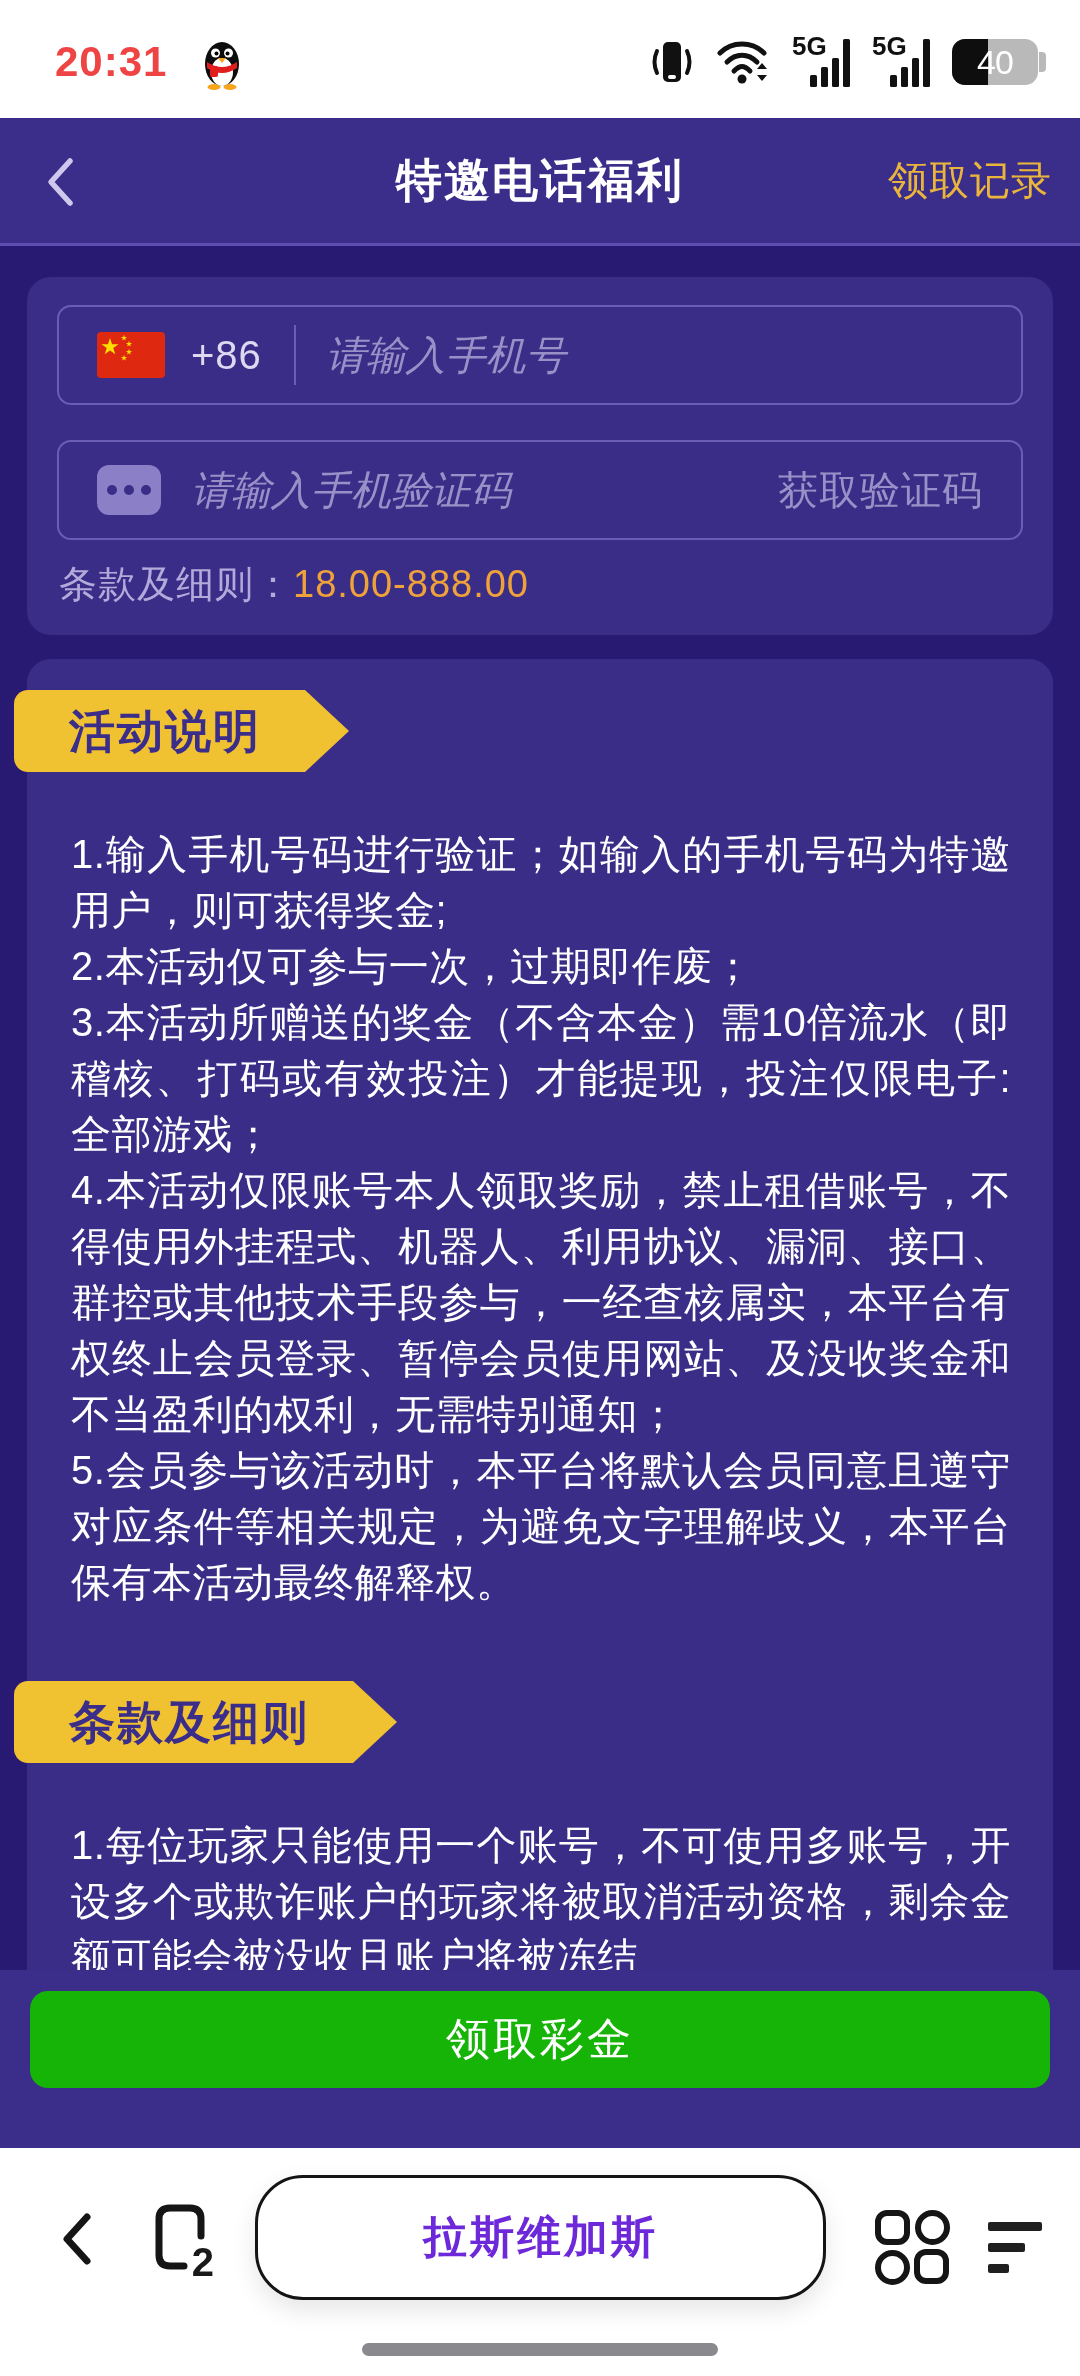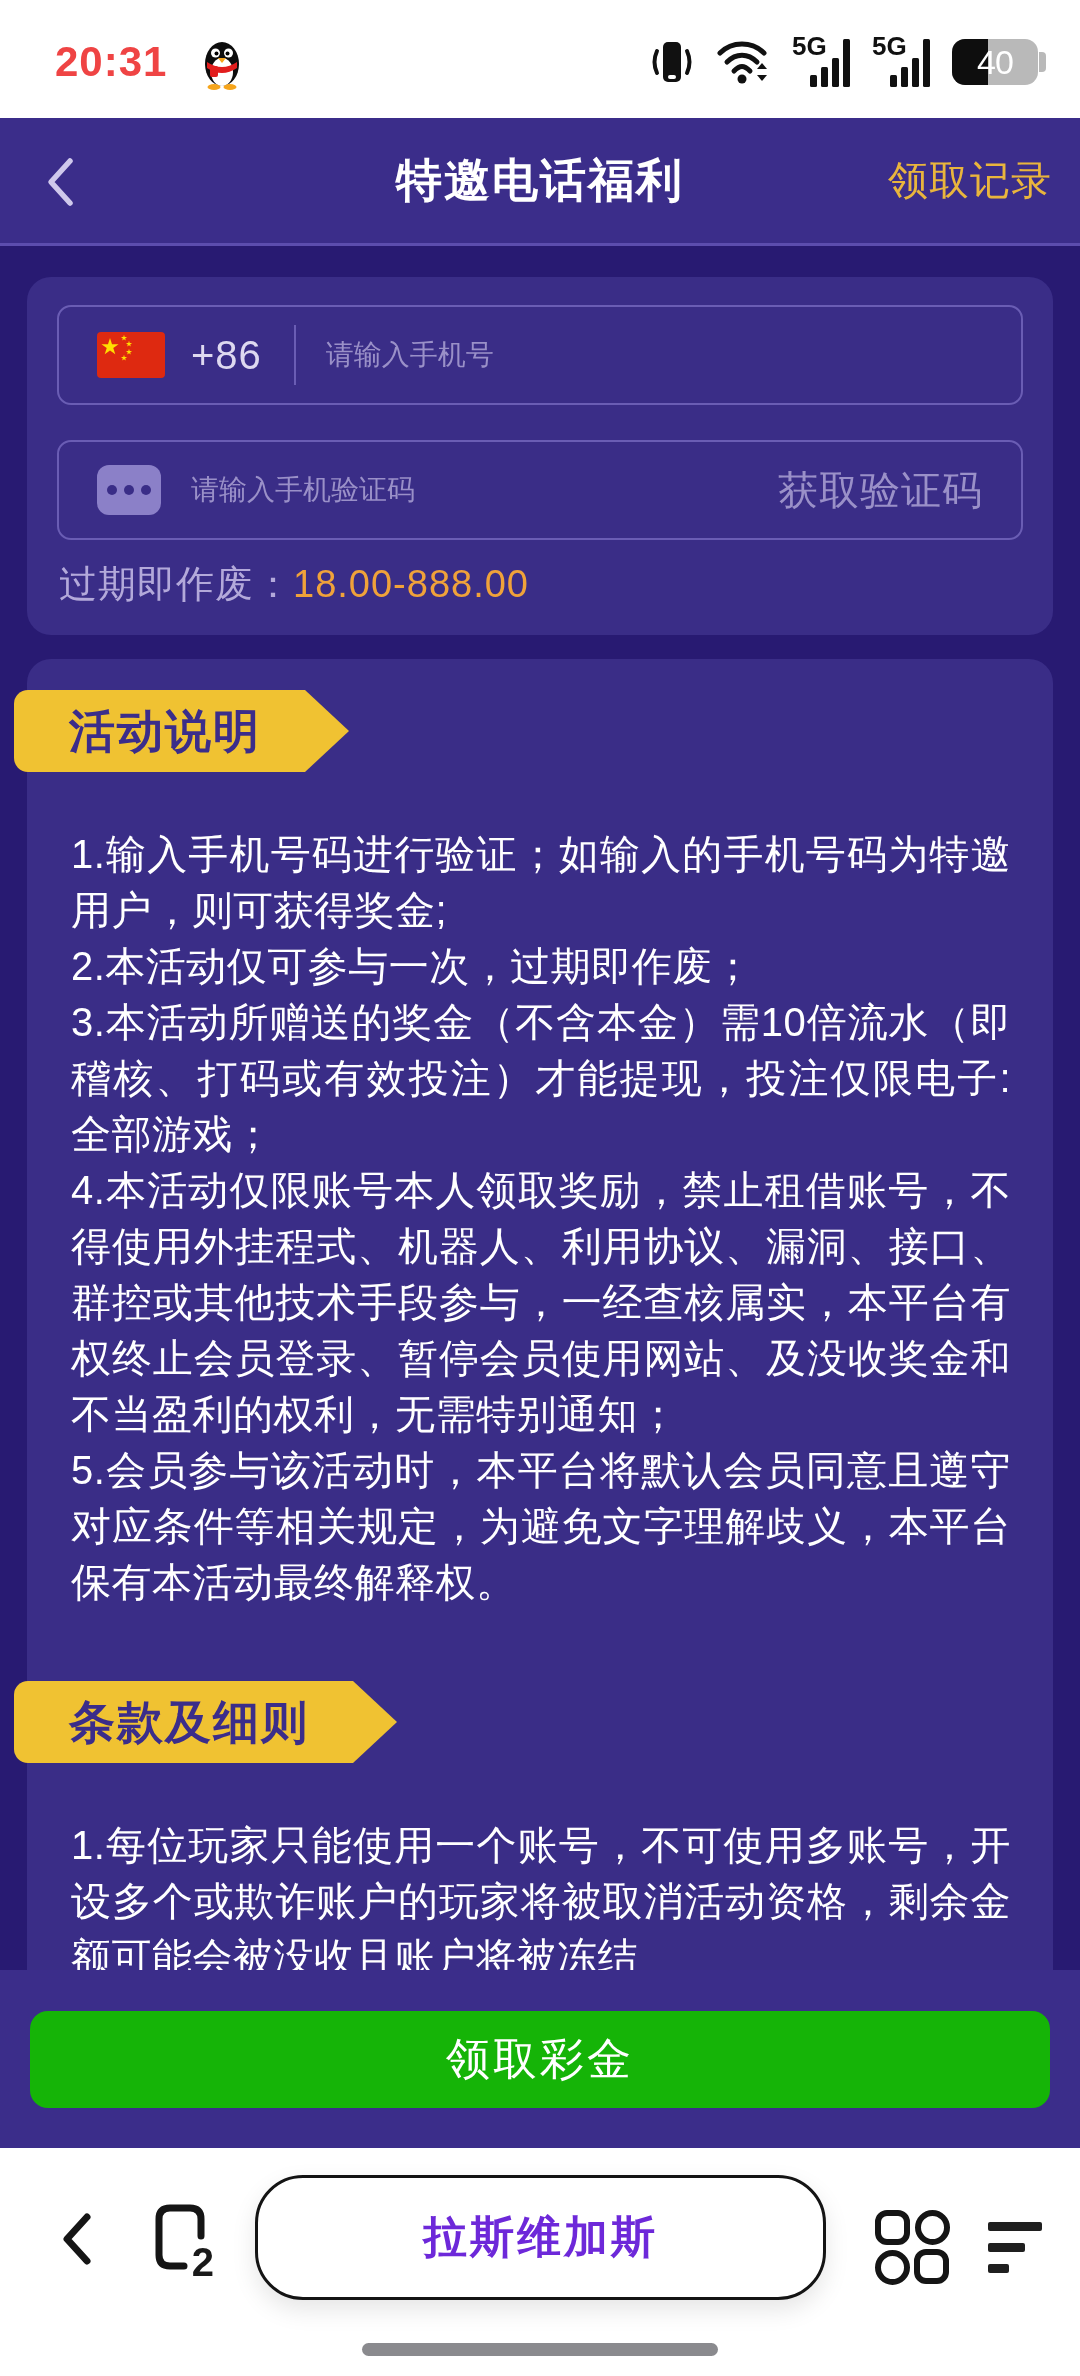--- a/index.html
+++ b/index.html
@@ -59,21 +59,21 @@
     border:2px solid #6a5db4;border-radius:14px;
     display:flex;align-items:center;
   }
   .row-phone{top:28px;}
   .row-code{top:163px;}
   .flag{margin-left:38px;flex:0 0 auto;display:flex;}
   .country-code{margin-left:26px;color:#ded9f0;font-size:40px;letter-spacing:1px;}
   .v-divider{width:2px;height:60px;background:#6a5db4;margin-left:32px;}
   .text-input{
     flex:1;margin-left:30px;margin-right:20px;background:transparent;border:none;outline:none;
-    color:#ded9f0;font-size:28px;font-family:inherit;min-width:0;
+    color:#ded9f0;font-size:40px;font-family:inherit;min-width:0;font-style:italic;
   }
   .text-input::placeholder{color:#9a90c8;opacity:1;}
   .dots-icon{
     margin-left:38px;width:64px;height:50px;border-radius:12px;background:#8b80c8;
     display:flex;align-items:center;justify-content:center;gap:7px;flex:0 0 auto;
   }
   .dots-icon i{width:10px;height:10px;border-radius:50%;background:var(--card-purple);}
   .get-code{
     margin-right:38px;color:#9a90c8;font-size:40px;background:none;border:none;cursor:pointer;
     flex:0 0 auto;font-family:inherit;letter-spacing:1px;
@@ -101,21 +101,21 @@
   .ribbon-wrap.second{margin-top:71px;}
   
   .footer{
     position:absolute;left:0;top:1970px;width:1080px;height:178px;
     background:var(--header-purple);z-index:5;
   }
   .claim-btn{
     position:absolute;left:30px;top:21px;width:1020px;height:97px;
     background:var(--button-green);border:none;border-radius:18px;cursor:pointer;
     color:#ffffff;font-size:44px;letter-spacing:3px;font-family:inherit;
-    display:flex;align-items:center;justify-content:center;margin-top:20px;
+    display:flex;align-items:center;justify-content:center;
   }
   
   .bottom-nav{
     position:absolute;left:0;top:2148px;width:1080px;height:228px;background:#ffffff;z-index:6;
   }
   .nav-back{position:absolute;left:58px;top:62px;background:none;border:none;cursor:pointer;display:flex;}
   .tabs-btn{position:absolute;left:150px;top:52px;width:62px;height:78px;background:none;border:none;cursor:pointer;}
   .tabs-count{
     position:absolute;right:-2px;bottom:-4px;font-size:40px;font-weight:700;color:#1a1a1a;
     background:#ffffff;line-height:40px;padding-left:2px;
@@ -231,21 +231,21 @@
   <div class="input-row row-code">
     <span class="dots-icon">
         <i></i>
         <i></i>
         <i></i>
       </span>
     <input class="text-input" type="text" placeholder="请输入手机验证码" style="">
     <button class="get-code">获取验证码</button>
   </div>
   <div class="bonus-row">
-    <span class="bonus-label">过期即作废：</span><span class="bonus-value">18.00-888.00</span>
+    <span class="bonus-label">条款及细则：</span><span class="bonus-value">18.00-888.00</span>
   </div>
 </div>
 
 <div class="content-card">
   <div class="ribbon-wrap">
     <span class="ribbon">活动说明</span>
   </div>
   <div class="rules">
       <p>1.输入手机号码进行验证；如输入的手机号码为特邀用户，则可获得奖金;</p>
       <p>2.本活动仅可参与一次，过期即作废；</p>

